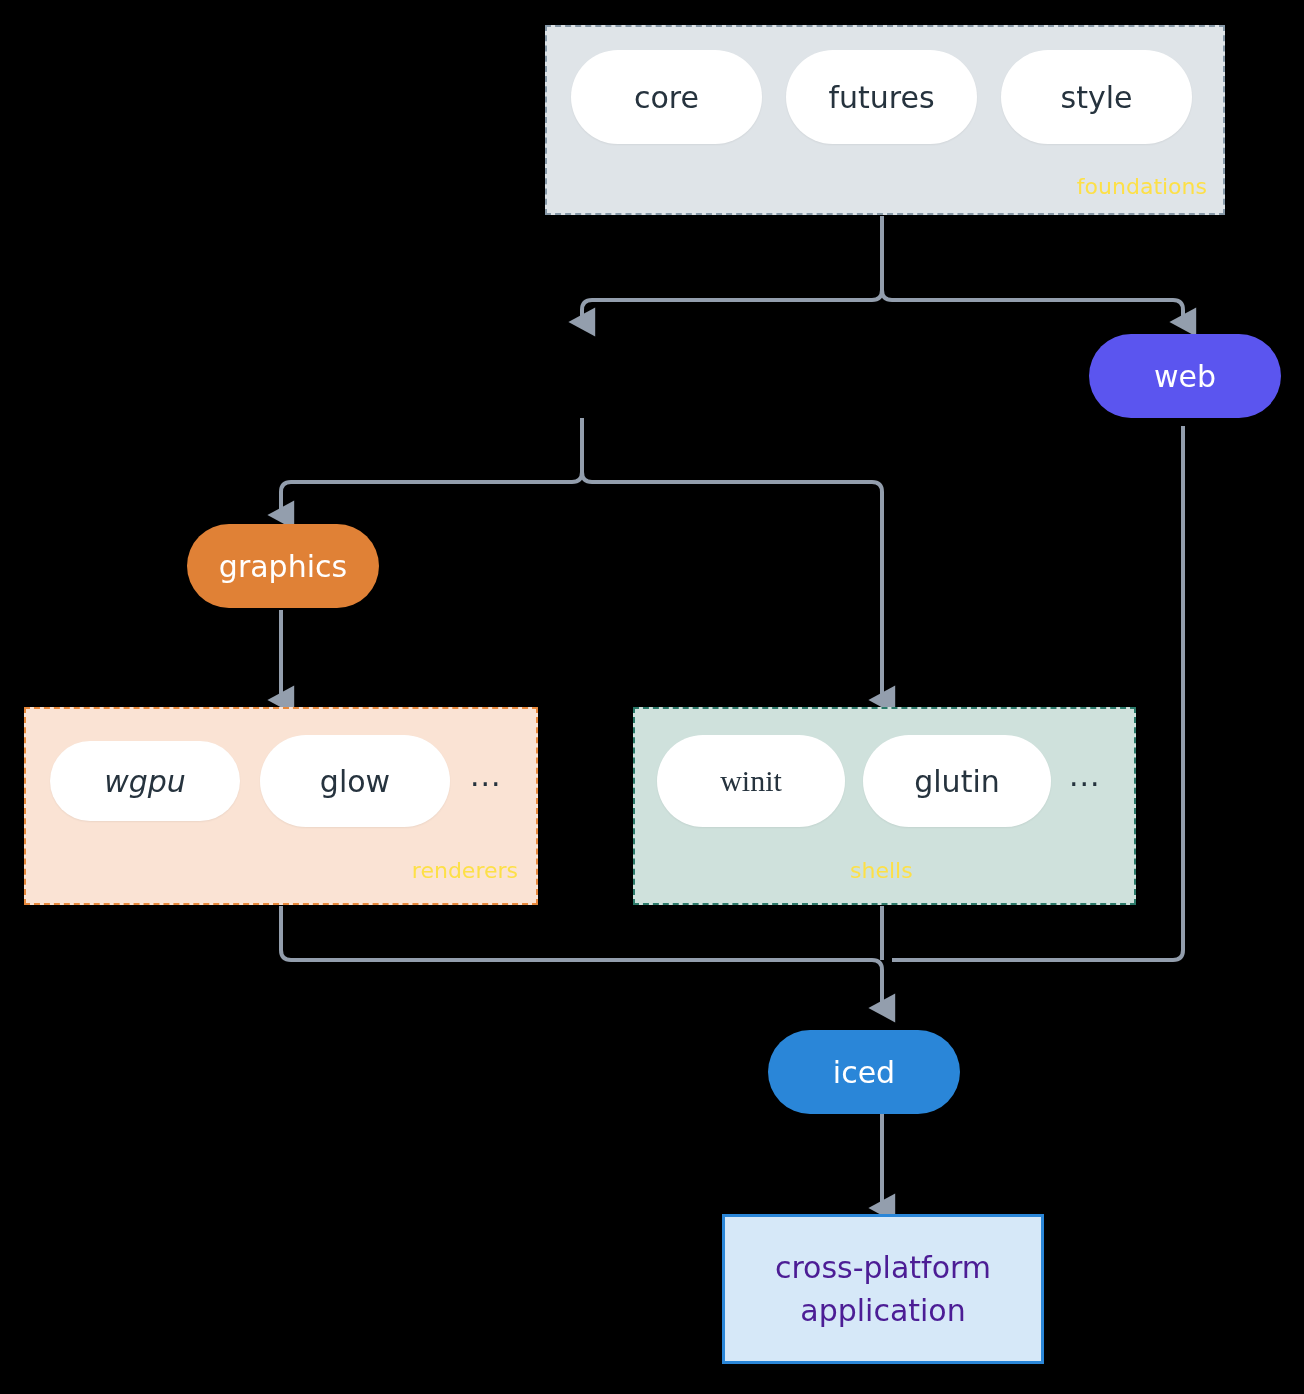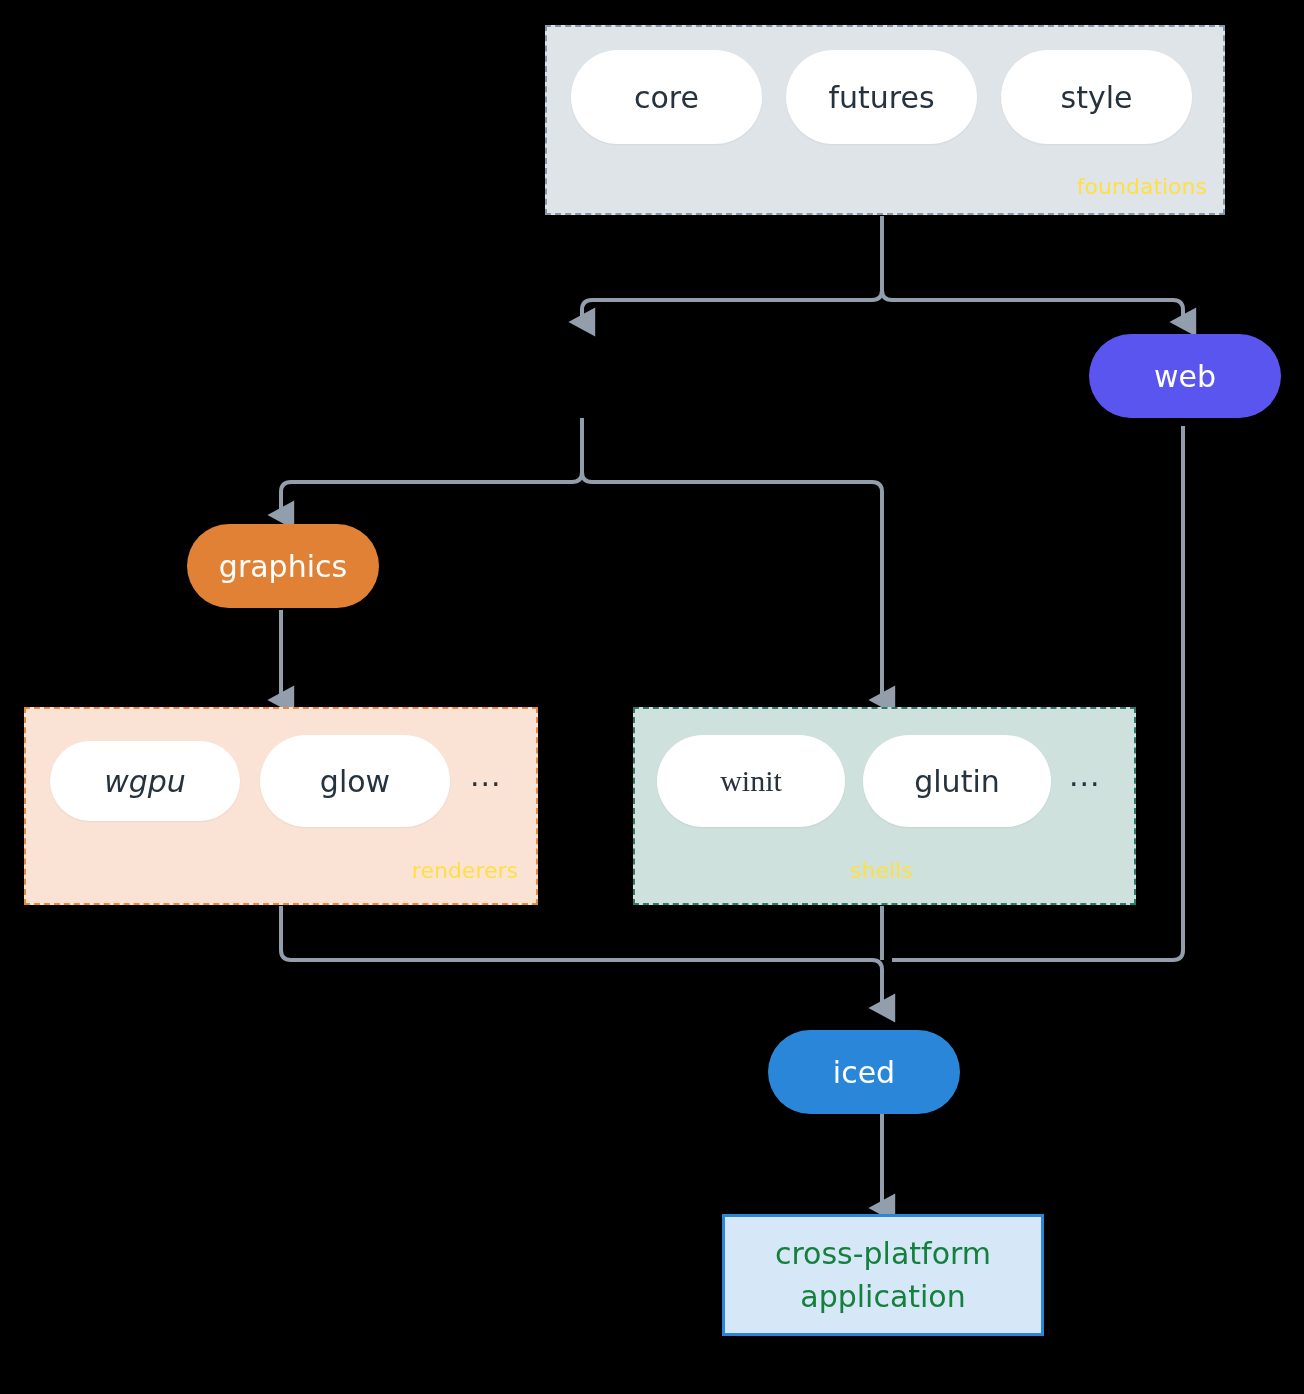--- a/index.html
+++ b/index.html
@@ -162,19 +162,19 @@
       <span>glutin</span>
     </div>
     <div class="ellipsis">...</div>
   </div>
   <div class="group-label" style="left:850px; top:858px; width:268px; text-align:left;">shells</div>
 
   <div class="node" style="left:768px; top:1018px; width:192px; height:84px; background:#2a86d8;margin-top:12px;">
     <span>iced</span>
   </div>
 
-  <div class="node-rect" style="left:722px; top:1214px; width:322px; height:122px;
-              background:#d6e8f8; border:3px solid #2a86d8; color:#15803d;">
+  <div class="node-rect" style="left:722px; top:1214px; width:322px; height:150px;
+              background:#d6e8f8; border:3px solid #2a86d8; color:#4c1d95;">
     <span>cross-platform</span>
     <span>application</span>
   </div>
 
 </div>
 
 </body></html>

